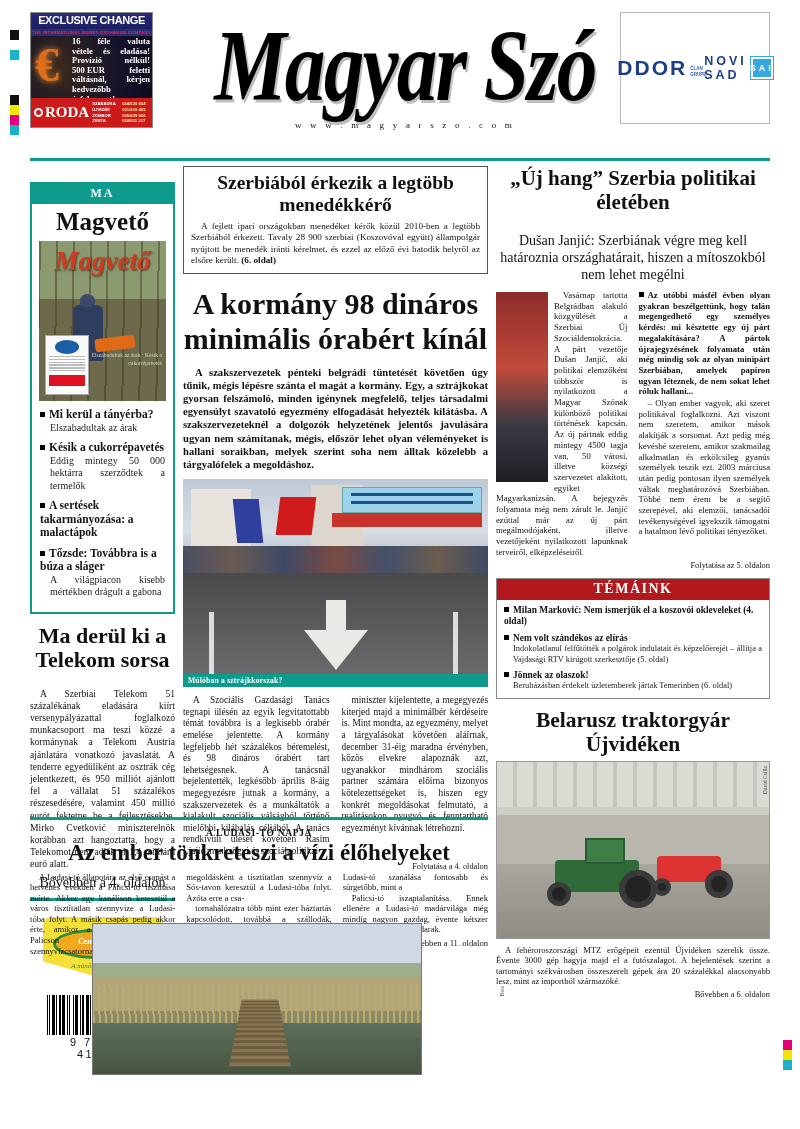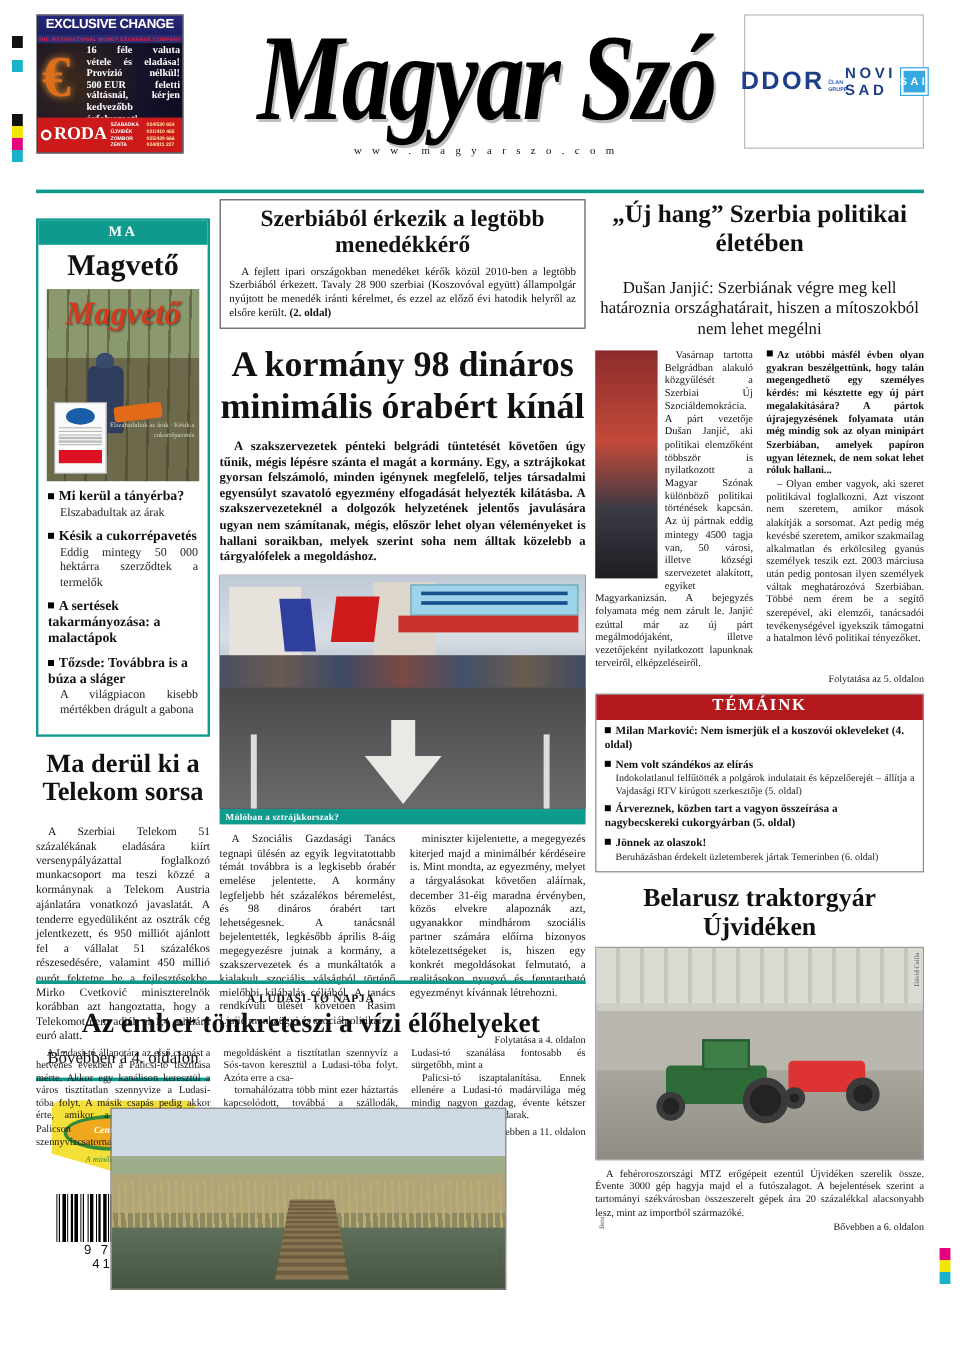--- a/index.html
+++ b/index.html
@@ -644,21 +644,21 @@
         <div class="num">9 770350 418015</div>
       </div>
     </div>
 
     <div class="colC">
 
       <div class="lead-box">
         <h2>Szerbiából érkezik a legtöbb menedékkérő</h2>
         <p>
           <span>A fejlett ipari országokban menedéket kérők közül 2010-ben a legtöbb Szerbiából érkezett. Tavaly 28 900 szerbiai (Koszovóval együtt) állampolgár nyújtott be menedék iránti kérelmet, és ezzel az előző évi hatodik helyről az elsőre került.</span>
-          <b>(2. oldal)</b>
+          <b>(6. oldal)</b>
         </p>
       </div>
 
       <h1 class="maintitle">A kormány 98 dináros minimális órabért kínál</h1>
       <p class="mainlede">A szakszervezetek pénteki belgrádi tüntetését követően úgy tűnik, mégis lépésre szánta el magát a kormány. Egy, a sztrájkokat gyorsan felszámoló, minden igénynek megfelelő, teljes társadalmi egyensúlyt szavatoló egyezmény elfogadását helyezték kilátásba. A szakszervezeteknél a dolgozók helyzetének jelentős javulására ugyan nem számítanak, mégis, először lehet olyan véleményeket is hallani soraikban, melyek szerint soha nem álltak közelebb a tárgyalófelek a megoldáshoz.</p>
 
       <div class="mainphoto">
         <div class="mp-sky"></div>
         <div class="mp-bldg" style="left:8px;top:10px;width:60px;height:70px;"></div>
         <div class="mp-bldg" style="left:128px;top:6px;width:52px;height:62px;background:#dcd6cc;"></div>
@@ -723,24 +723,20 @@
         <div class="temaink-head">TÉMÁINK</div>
         <div class="temaink-body">
           <div class="tm-item">
             <span class="t">Milan Marković: Nem ismerjük el a koszovói okleveleket (4. oldal)</span>
             <span class="d"></span>
           </div>
           <div class="tm-item">
             <span class="t">Nem volt szándékos az elírás</span>
             <span class="d">Indokolatlanul felfűtötték a polgárok indulatait és képzelőerejét – állítja a Vajdasági RTV kirúgott szerkesztője (5. oldal)</span>
           </div>
-          <div class="tm-item">
-            <span class="t">Árvereznek, közben tart a vagyon összeírása a nagybecskereki cukorgyárban (5. oldal)</span>
-            <span class="d"></span>
-          </div>
           <div class="tm-item" style="margin-bottom:0;">
             <span class="t">Jönnek az olaszok!</span>
             <span class="d">Beruházásban érdekelt üzletemberek jártak Temerinben (6. oldal)</span>
           </div>
         </div>
       </div>
 
       <h2 class="bel-title">Belarusz traktorgyár Újvidéken</h2>
 
       <div class="bel-photo">

